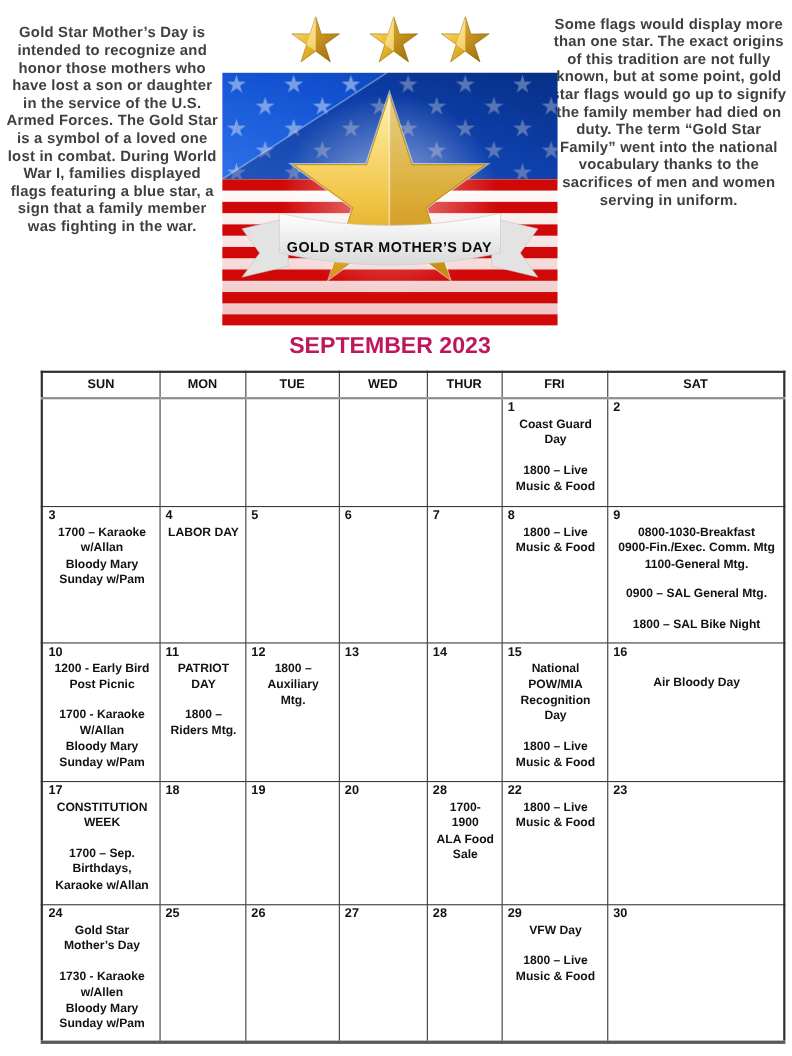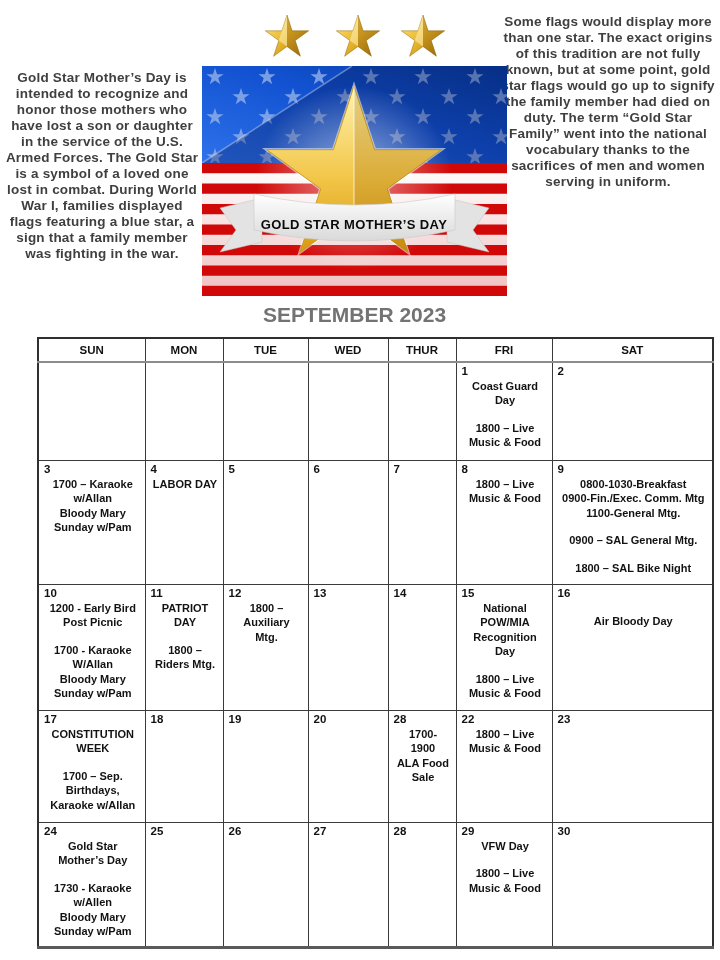--- a/index.html
+++ b/index.html
@@ -2,32 +2,32 @@
 <html><head>
 <meta charset="utf-8">
 <style>
   html,body{margin:0;padding:0;background:#ffffff;}
   #page{position:relative;width:720px;height:960px;background:#ffffff;overflow:hidden;
         font-family:"Liberation Sans",sans-serif;}
 
   
   .side-text{position:absolute;font-weight:bold;color:#3f3f3f;text-align:center;
              font-size:13.5px;line-height:16px;letter-spacing:0.2px;}
-  #left-text{left:4px;top:22px;width:196px;margin-top:48px;}
+  #left-text{left:4px;top:22px;width:196px;}
   #right-text{left:501px;top:14px;width:214px;}
 
   
   #star-strip{position:absolute;left:202px;top:12px;width:305px;height:50px;}
 
   
   #flag{position:absolute;left:202px;top:66px;width:305px;height:230px;}
 
   
   #month-title{position:absolute;left:202px;top:303px;width:305px;text-align:center;
-               font-size:21px;font-weight:bold;color:#737373;letter-spacing:0px;}
+               font-size:21px;font-weight:bold;color:#be185d;letter-spacing:0px;}
 
   
   #calendar{position:absolute;left:22px;top:337px;}
   table{border-collapse:collapse;table-layout:fixed;width:675px;
         border:2px solid #2f2f2f;border-bottom:3px solid #5a5a5a;margin-left:15px;}
   col.c0{width:107px}col.c1{width:78px}col.c2{width:85px}col.c3{width:80px}
   col.c4{width:68px}col.c5{width:96px}col.c6{width:161px}
   th,td{border:1px solid #3a3a3a;vertical-align:top;padding:1px 3px 1px 5px;overflow:hidden;}
   thead th{height:20px;font-size:11.5px;font-weight:bold;color:#111;text-align:center;
            vertical-align:middle;border-bottom:2px solid #8c8c8c;padding:1px;}

